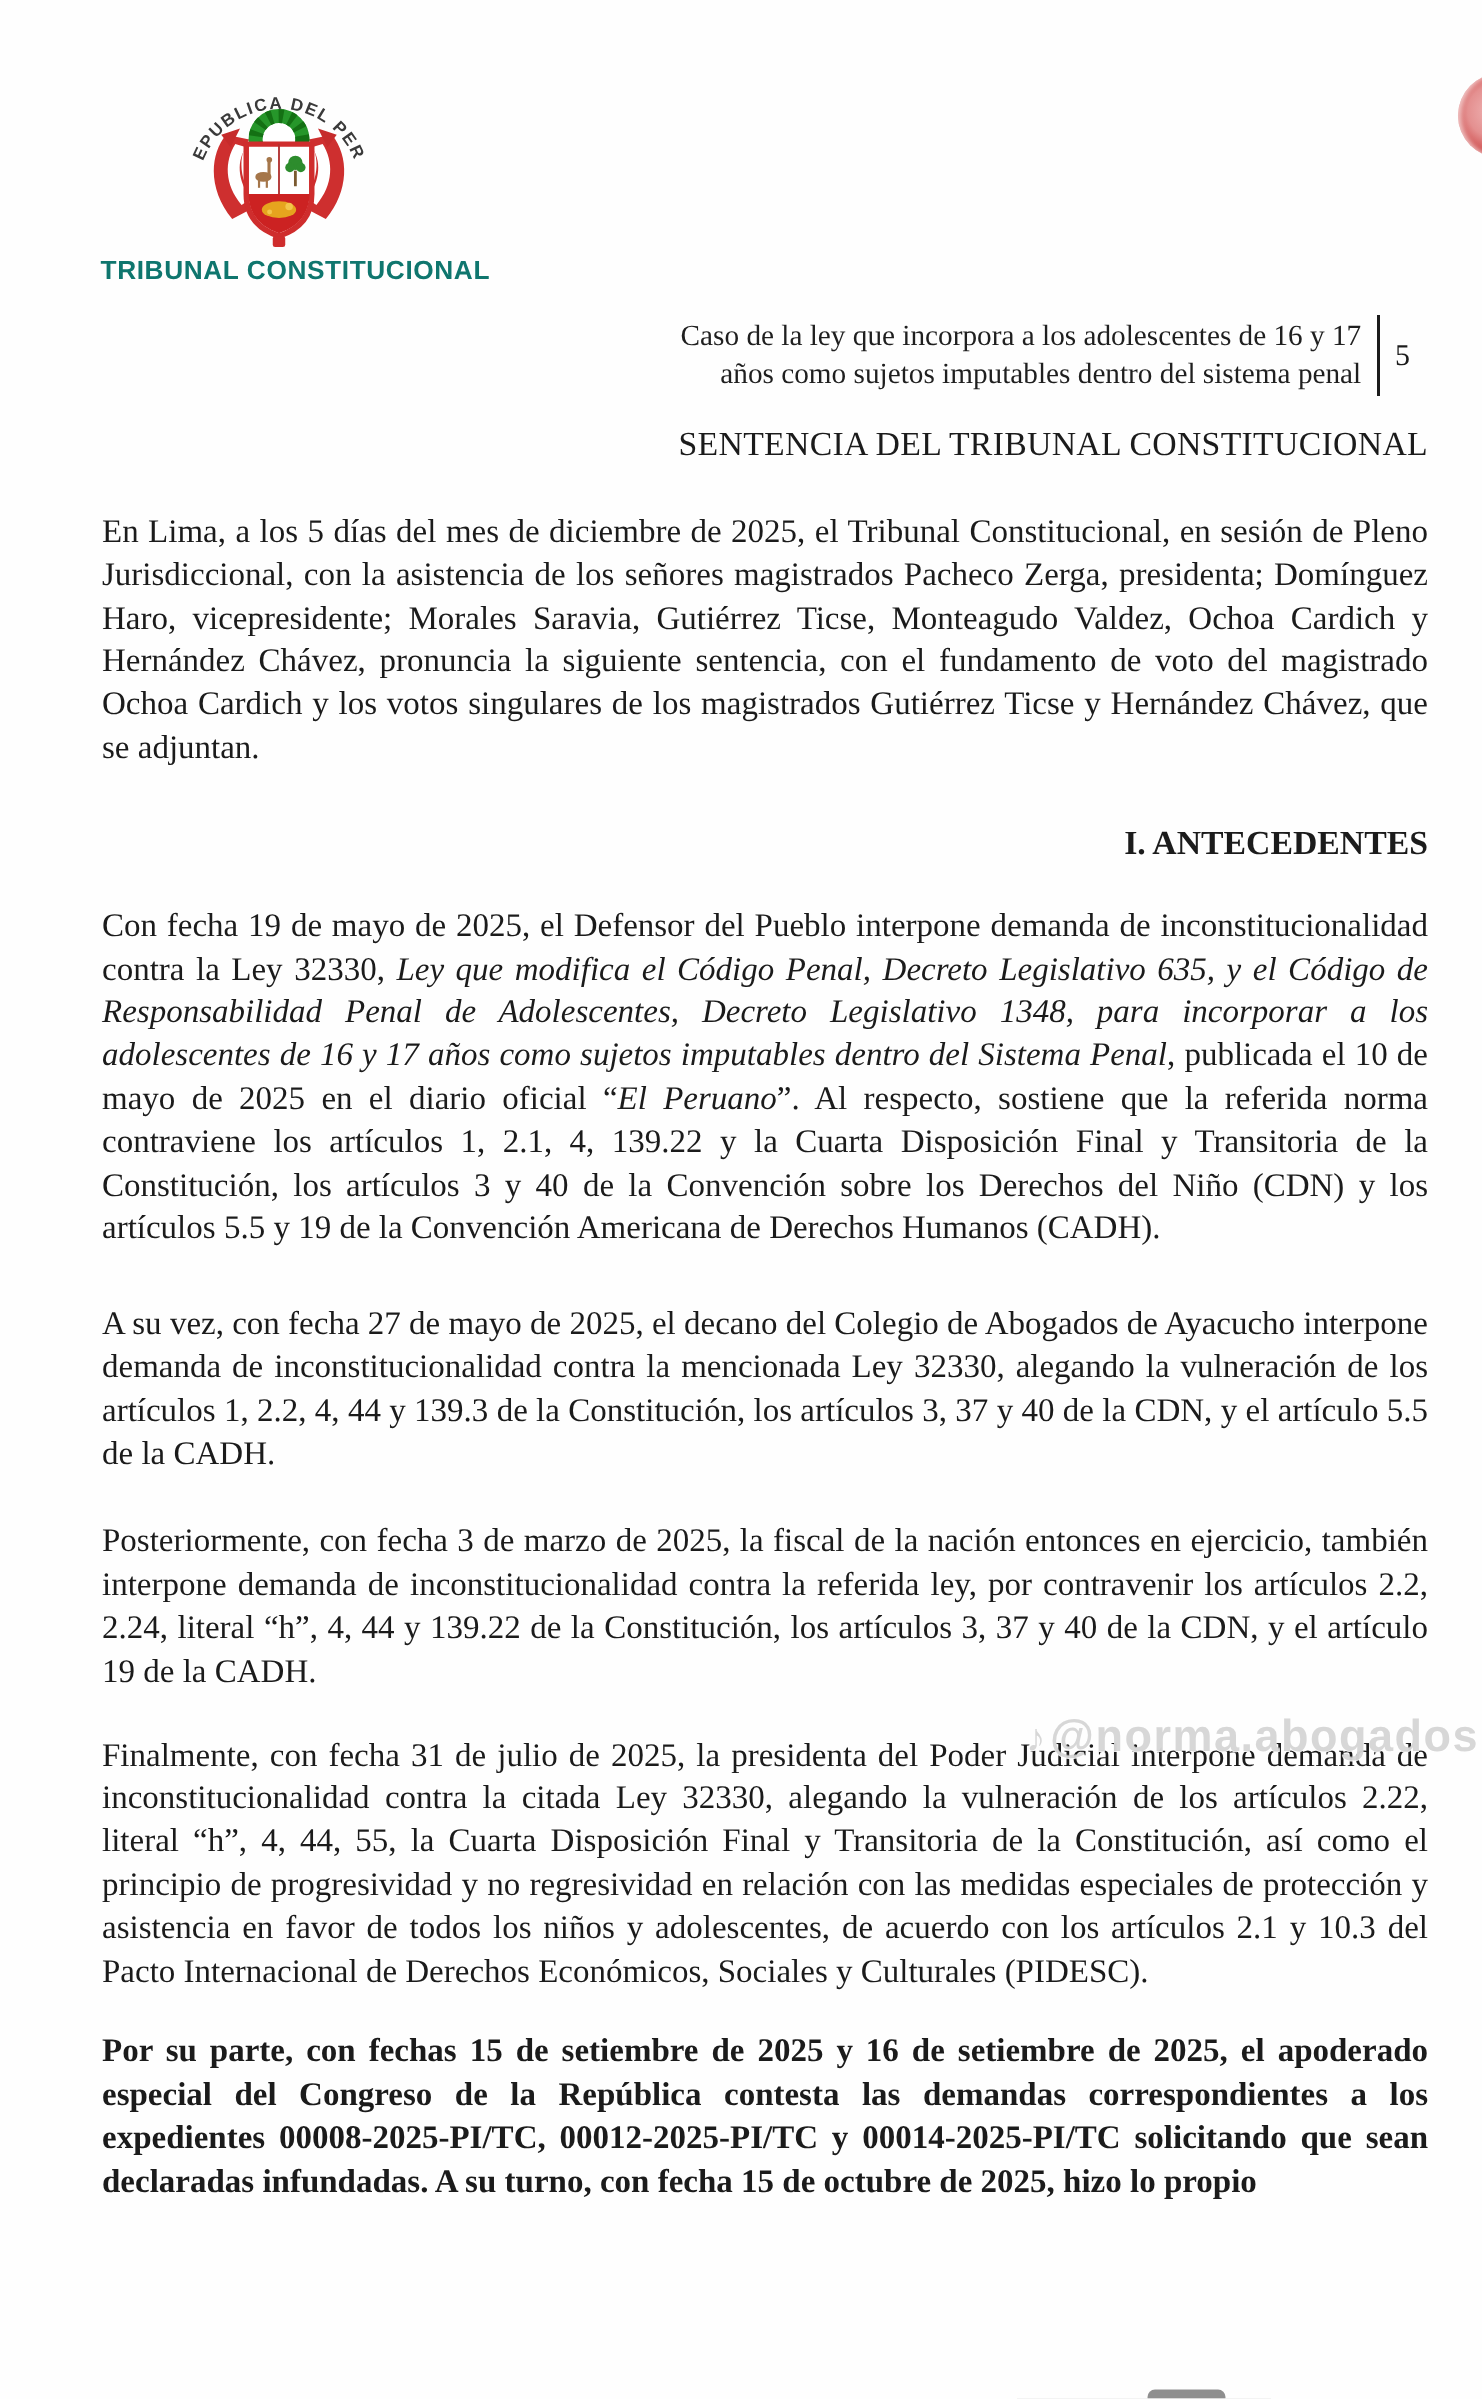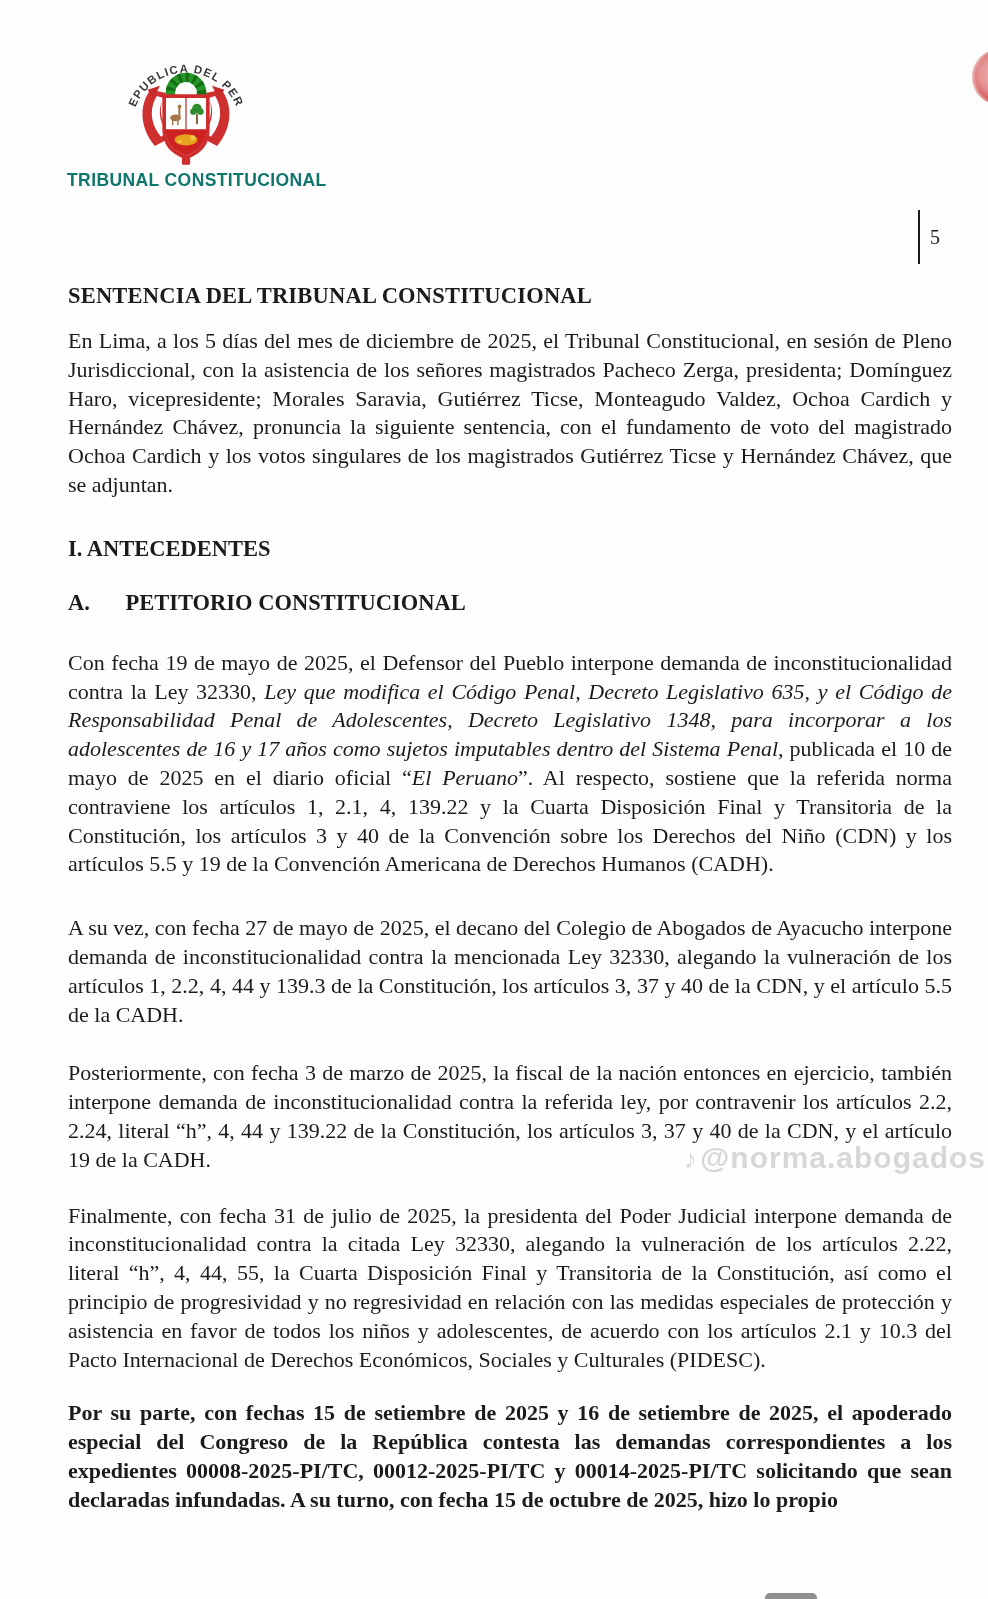--- a/index.html
+++ b/index.html
@@ -26,25 +26,25 @@
     text-align:right;font-size:19.5px;line-height:25.5px;color:#1f1f1f;
   }
   .rh-divider{width:2.5px;height:54px;background:#1c1c1c;}
   .rh-page{font-size:20px;padding-right:2px;}
   
   .content{
     position:absolute;left:68px;top:283px;width:884px;
     font-size:22px;
   }
   .doc-title{
-    text-align:left;font-weight:bold;font-size:22.5px;
-    margin:0 0 18px 0;letter-spacing:.2px;
+    text-align:right;font-weight:normal;font-size:22.5px;
+    margin:0 0 31px 0;letter-spacing:.2px;
   }
   .section-heading{
-    text-align:left;font-weight:bold;font-size:22.5px;
+    text-align:right;font-weight:bold;font-size:22.5px;
     margin:0 0 28px 0;
   }
   .subsection-heading{
     font-weight:bold;font-size:22.5px;margin:0 0 33px 0;
   }
   .subsection-heading .sub-title{margin-left:30px;}
   .para{
     margin:0;text-align:justify;line-height:28.8px;color:#1b1b1b;
   }
   .para em{}
@@ -127,35 +127,35 @@
         <circle cx="71.5" cy="92" r="2.4" fill="#f3c54a"></circle>
         <circle cx="59" cy="95.5" r="1.6" fill="#f3c54a"></circle>
       </g>
       <rect x="61" y="111" width="8" height="7" rx="1.5" fill="#cf2d2d"></rect>
     </g>
   </svg>
 
   <div class="org-label">TRIBUNAL CONSTITUCIONAL</div>
 
   <div class="running-header">
+    <div class="rh-text">
+      <div>Caso de la ley que incorpora a los adolescentes de 16 y 17</div>
+      <div>años como sujetos imputables dentro del sistema penal</div>
+    </div>
     <div class="rh-divider"></div>
     <div class="rh-page">5</div>
   </div>
 
   <div class="content">
     <div class="doc-title">SENTENCIA DEL TRIBUNAL CONSTITUCIONAL</div>
 
     <p class="para p1"><span>En Lima, a los 5 días del mes de diciembre de 2025, el Tribunal Constitucional, en sesión de Pleno Jurisdiccional, con la asistencia de los señores magistrados Pacheco Zerga, presidenta; Domínguez Haro, vicepresidente; Morales Saravia, Gutiérrez Ticse, Monteagudo Valdez, Ochoa Cardich y Hernández Chávez, pronuncia la siguiente sentencia, con el fundamento de voto del magistrado Ochoa Cardich y los votos singulares de los magistrados Gutiérrez Ticse y Hernández Chávez, que se adjuntan.</span></p>
 
     <div class="section-heading">I. ANTECEDENTES</div>
 
-    <div class="subsection-heading">
-      <span class="sub-letter">A.</span>
-      <span class="sub-title">PETITORIO CONSTITUCIONAL</span>
-    </div>
 
     <p class="para p2"><span>Con fecha 19 de mayo de 2025, el Defensor del Pueblo interpone demanda de inconstitucionalidad contra la Ley 32330, </span><em>Ley que modifica el Código Penal, Decreto Legislativo 635, y el Código de Responsabilidad Penal de Adolescentes, Decreto Legislativo 1348, para incorporar a los adolescentes de 16 y 17 años como sujetos imputables dentro del Sistema Penal</em><span>, publicada el 10 de mayo de 2025 en el diario oficial “</span><em>El Peruano</em><span>”. Al respecto, sostiene que la referida norma contraviene los artículos 1, 2.1, 4, 139.22 y la Cuarta Disposición Final y Transitoria de la Constitución, los artículos 3 y 40 de la Convención sobre los Derechos del Niño (CDN) y los artículos 5.5 y 19 de la Convención Americana de Derechos Humanos (CADH).</span></p>
     <p class="para p3"><span>A su vez, con fecha 27 de mayo de 2025, el decano del Colegio de Abogados de Ayacucho interpone demanda de inconstitucionalidad contra la mencionada Ley 32330, alegando la vulneración de los artículos 1, 2.2, 4, 44 y 139.3 de la Constitución, los artículos 3, 37 y 40 de la CDN, y el artículo 5.5 de la CADH.</span></p>
     <p class="para p4"><span>Posteriormente, con fecha 3 de marzo de 2025, la fiscal de la nación entonces en ejercicio, también interpone demanda de inconstitucionalidad contra la referida ley, por contravenir los artículos 2.2, 2.24, literal “h”, 4, 44 y 139.22 de la Constitución, los artículos 3, 37 y 40 de la CDN, y el artículo 19 de la CADH.</span></p>
     <p class="para p5"><span>Finalmente, con fecha 31 de julio de 2025, la presidenta del Poder Judicial interpone demanda de inconstitucionalidad contra la citada Ley 32330, alegando la vulneración de los artículos 2.22, literal “h”, 4, 44, 55, la Cuarta Disposición Final y Transitoria de la Constitución, así como el principio de progresividad y no regresividad en relación con las medidas especiales de protección y asistencia en favor de todos los niños y adolescentes, de acuerdo con los artículos 2.1 y 10.3 del Pacto Internacional de Derechos Económicos, Sociales y Culturales (PIDESC).</span></p>
     <p class="para p6"><span>Por su parte, con fechas 15 de setiembre de 2025 y 16 de setiembre de 2025, el apoderado especial del Congreso de la República contesta las demandas correspondientes a los expedientes 00008-2025-PI/TC, 00012-2025-PI/TC y 00014-2025-PI/TC solicitando que sean declaradas infundadas. A su turno, con fecha 15 de octubre de 2025, hizo lo propio</span></p>
   </div>
 
   <div class="watermark">
     <span class="wm-icon">♪</span><span>@norma.abogados</span>

